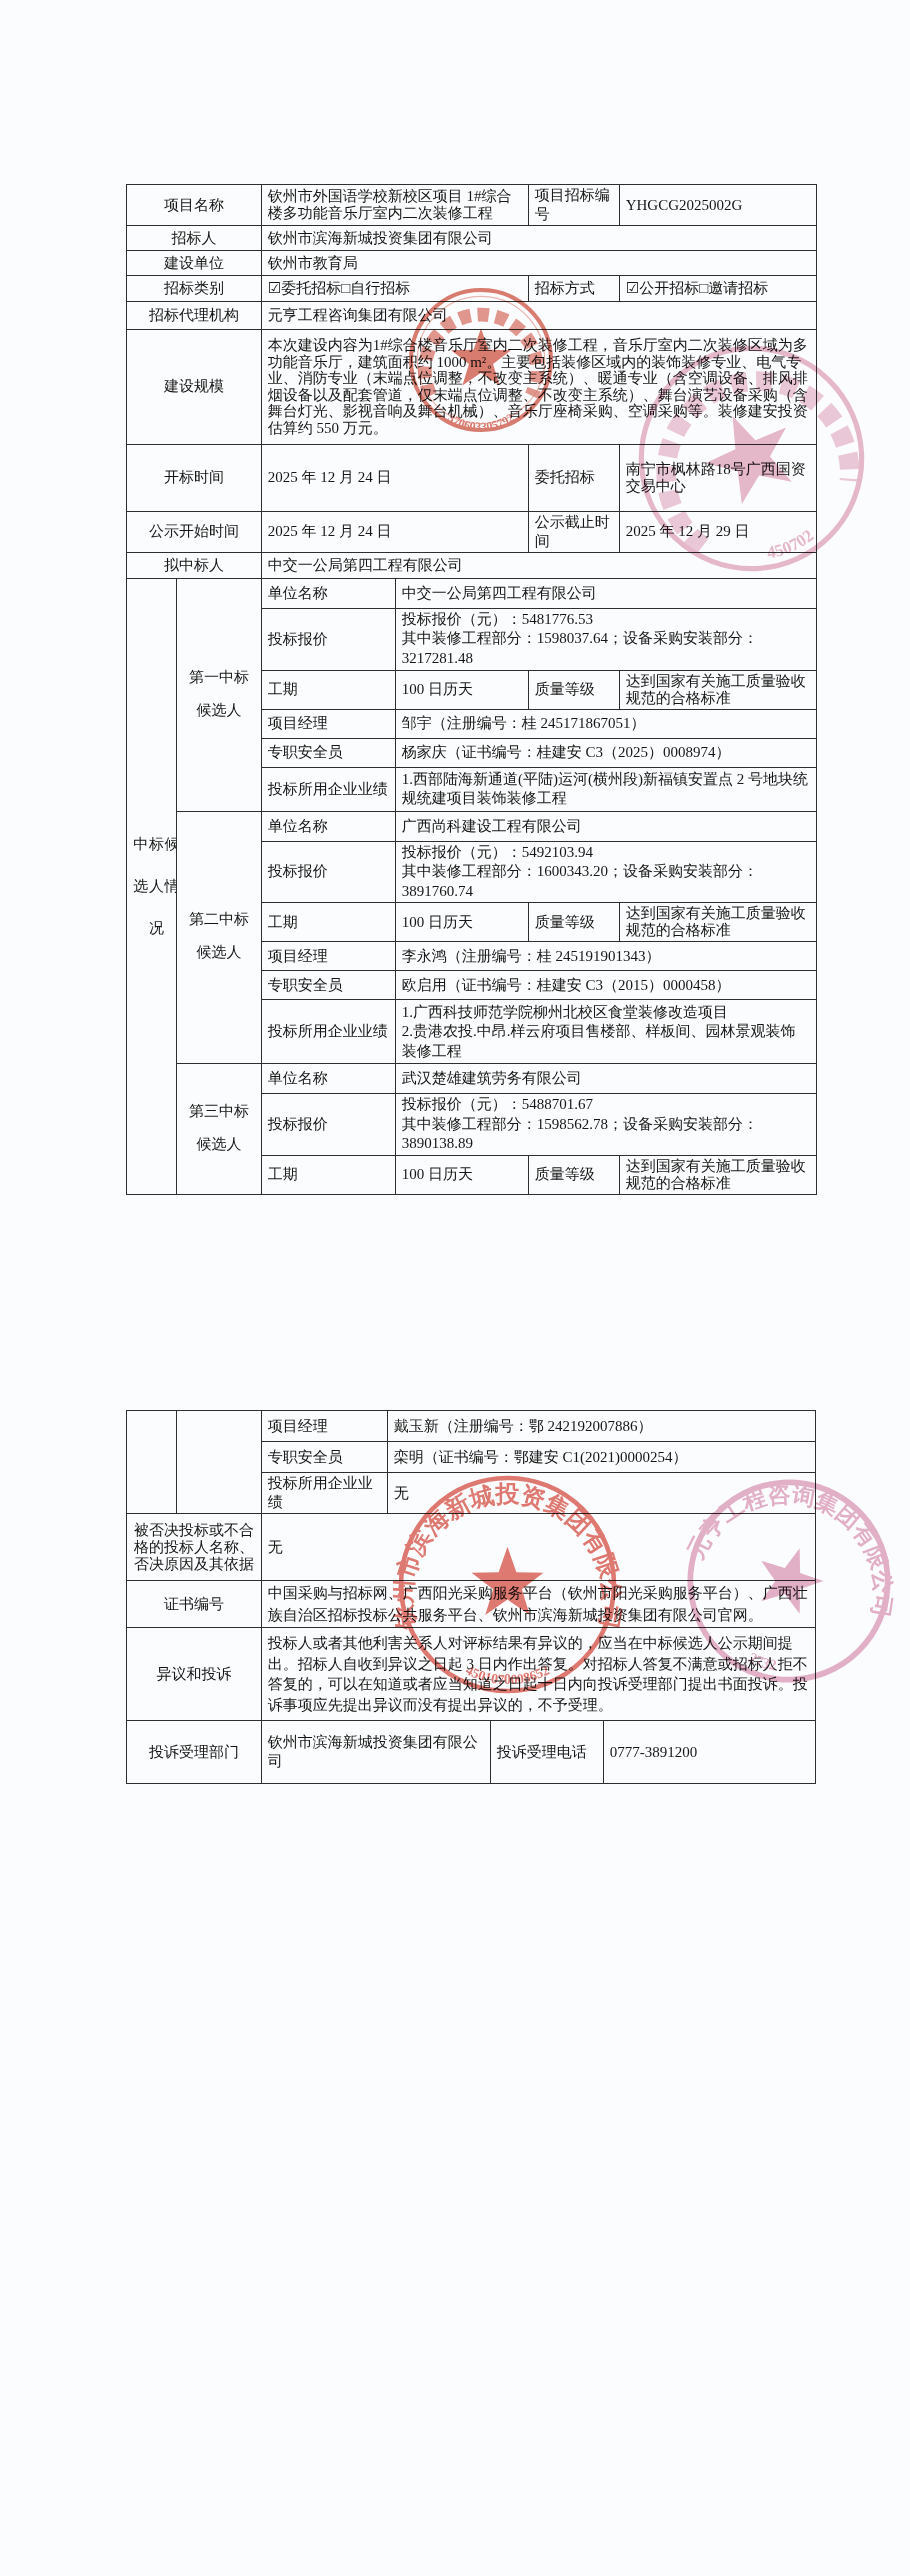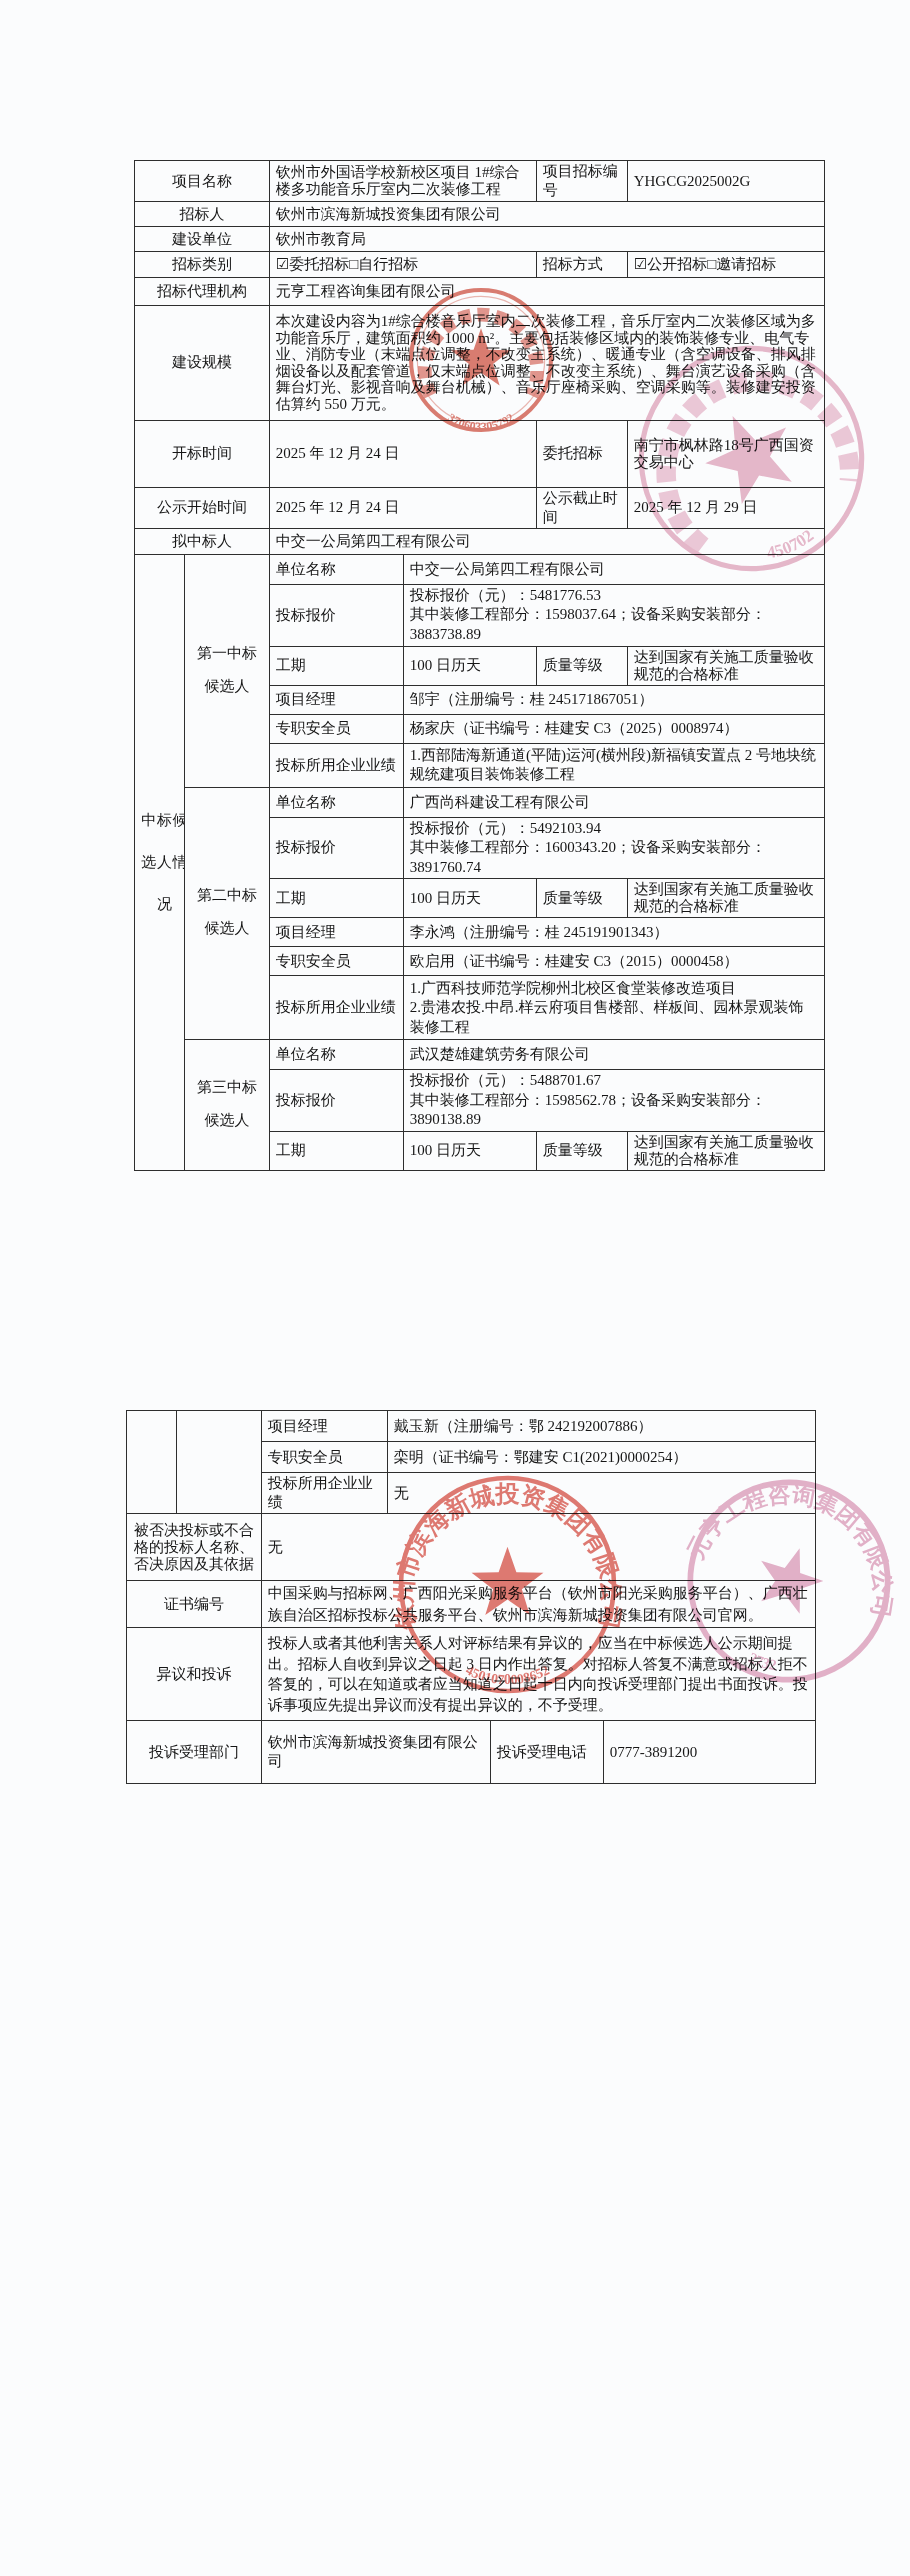--- a/index.html
+++ b/index.html
@@ -14,21 +14,21 @@
     text-align:center;font-weight:bold;font-size:19px;line-height:27px;color:#111;
   }
   table.sheet{
     position:absolute;left:126px;border-collapse:collapse;table-layout:fixed;
     width:690px;background:transparent;
   }
   table.sheet td{
     border:1.1px solid #2e2e2e;font-size:15px;color:#161616;
     padding:1.1px 5.7px;vertical-align:middle;overflow:hidden;
   }
-  #t1{top:160px;margin-left:8px;}
+  #t1{top:184px;}
   #t2{top:1410px;}
   td.lbl{text-align:center;padding:1.1px 2.3px;}
   td.clbl{text-align:left;padding-left:4.6px;}
   td.val{text-align:left;}
   td.pre{white-space:pre-line;line-height:19.5px;}
   td.scale-cell{line-height:16.6px;padding:2.3px 8px 2.3px 6.9px;}
   td.two-line{line-height:17px;}
   td.obj-cell{line-height:20.7px;padding:3.4px 8px;}
   td.media-cell{line-height:22px;padding:2.3px 8px;}
   td.perf-cell{line-height:19.5px;padding:2.3px 6.9px;white-space:pre-line;}
@@ -114,21 +114,21 @@
     <td class="lbl" rowspan="6">
           <span class="rank-label">第一中标候选人</span>
         </td>
     <td class="clbl">单位名称</td>
     <td class="val" colspan="3">中交一公局第四工程有限公司</td>
   </tr>
   <tr style="height:60px">
     <td class="clbl">投标报价</td>
     <td class="val pre" colspan="3">投标报价（元）：5481776.53
 其中装修工程部分：1598037.64；设备采购安装部分：
-3883738.89</td>
+3217281.48</td>
   </tr>
   <tr style="height:39px">
     <td class="clbl">工期</td>
     <td class="val">100 日历天</td>
     <td class="clbl">质量等级</td>
     <td class="val two-line">达到国家有关施工质量验收规范的合格标准</td>
   </tr>
   <tr style="height:29px">
     <td class="clbl">项目经理</td>
     <td class="val" colspan="3">邹宇（注册编号：桂 245171867051）</td>

